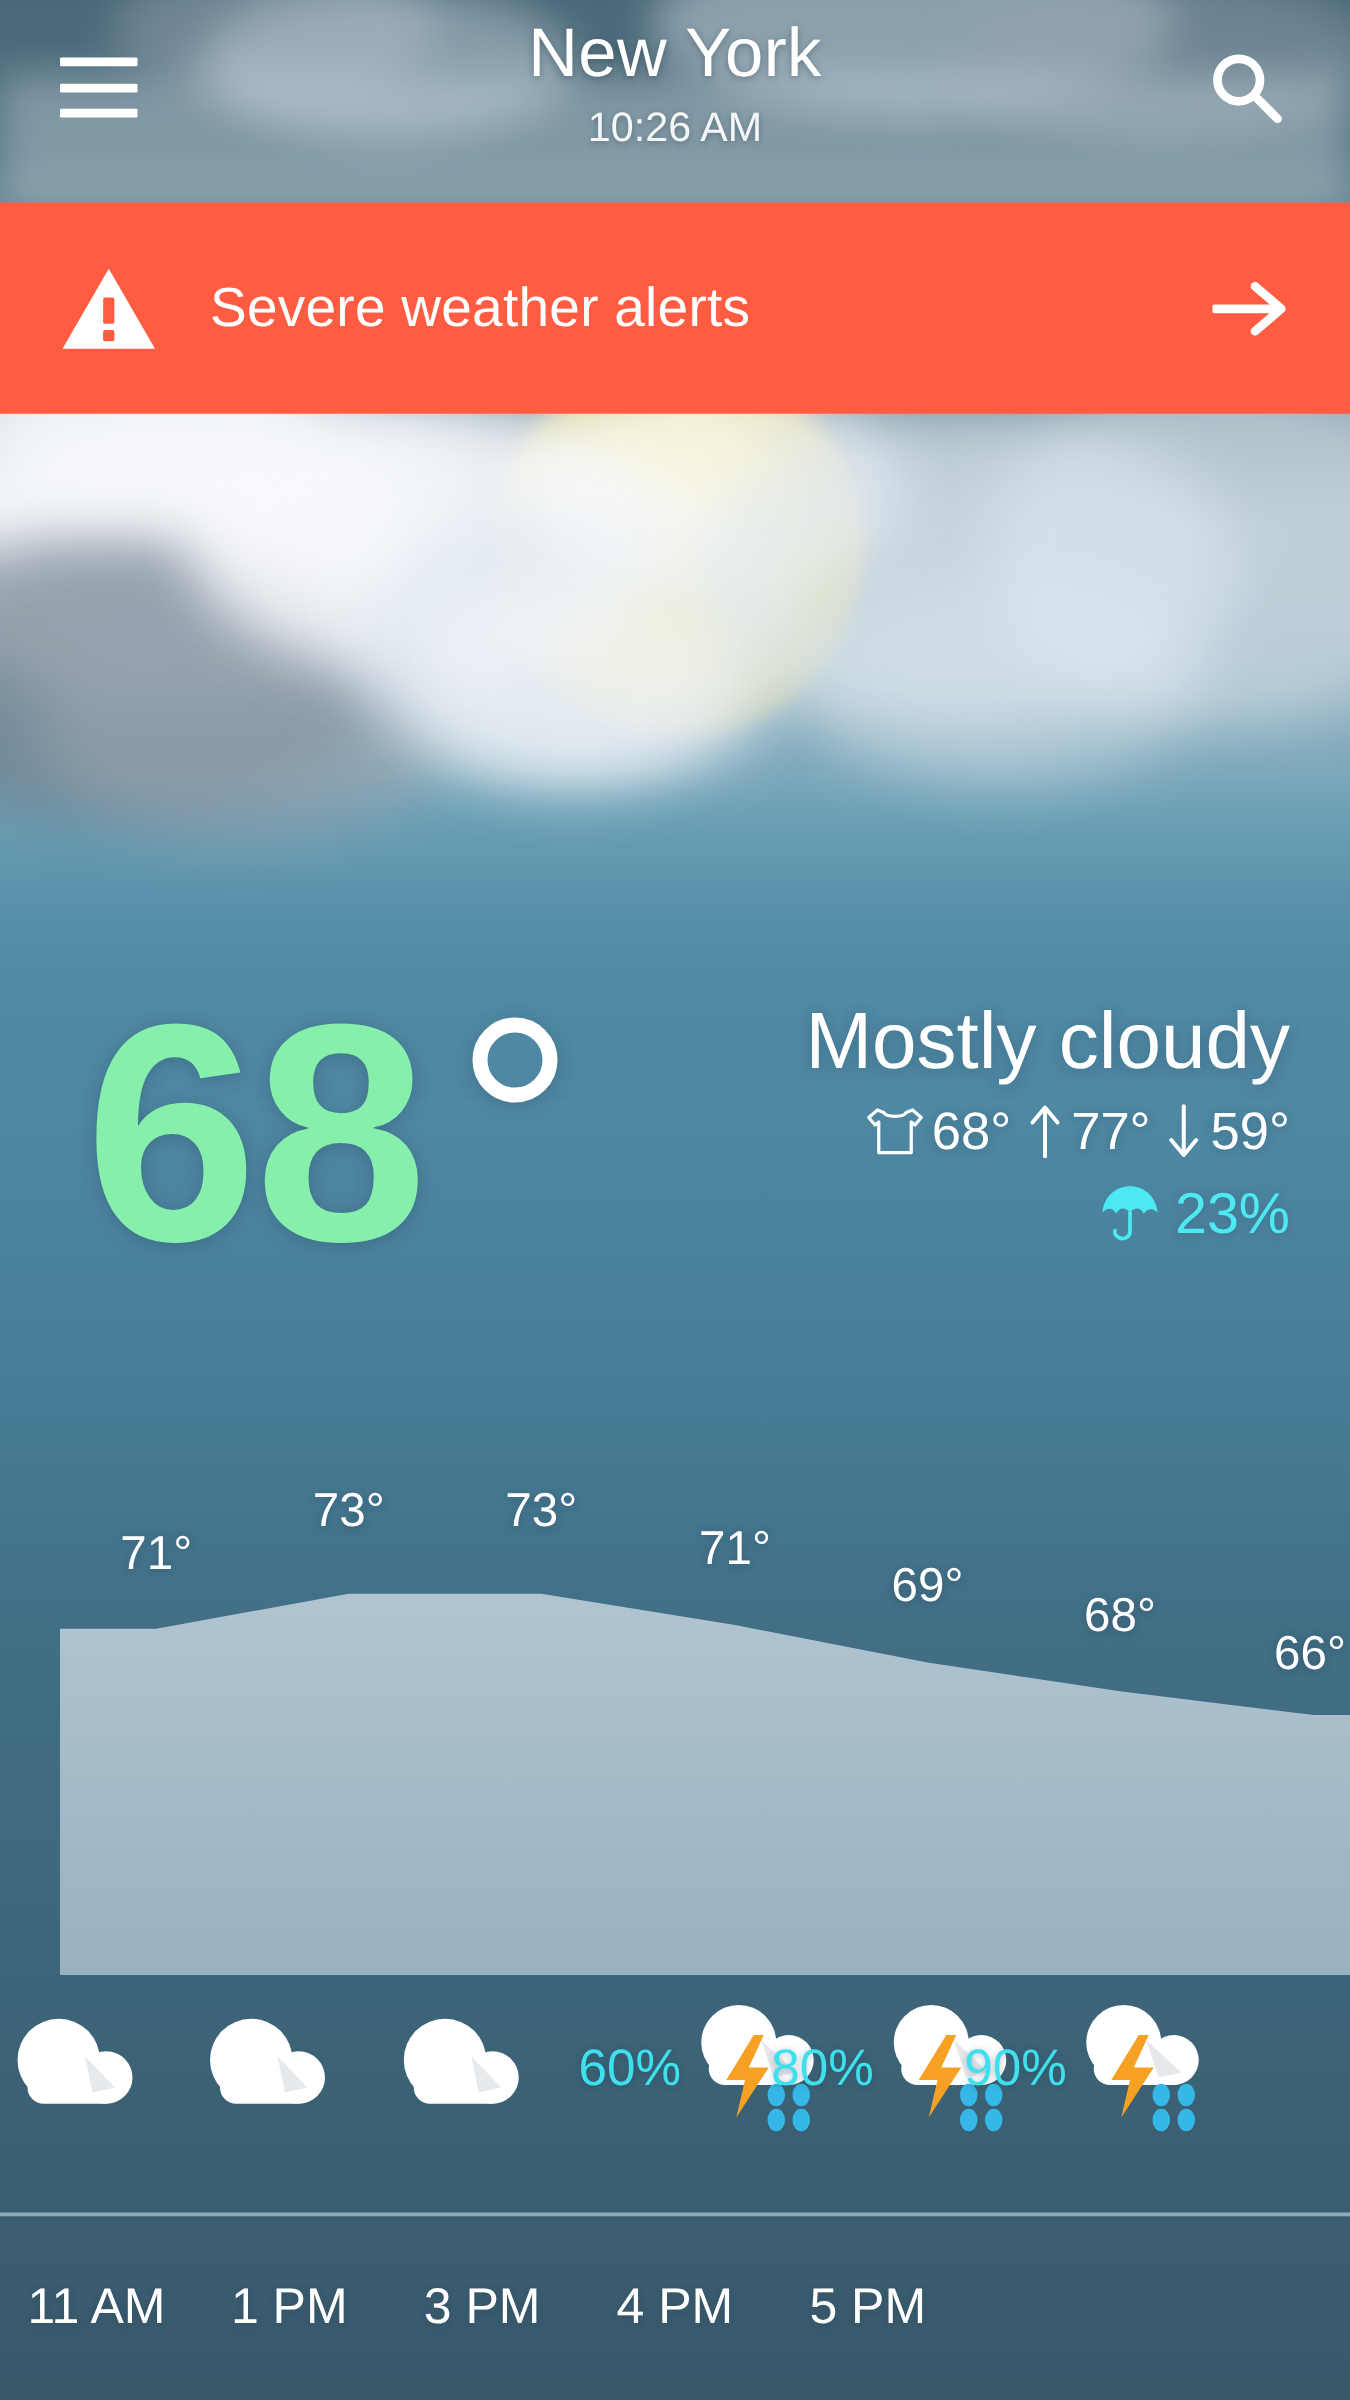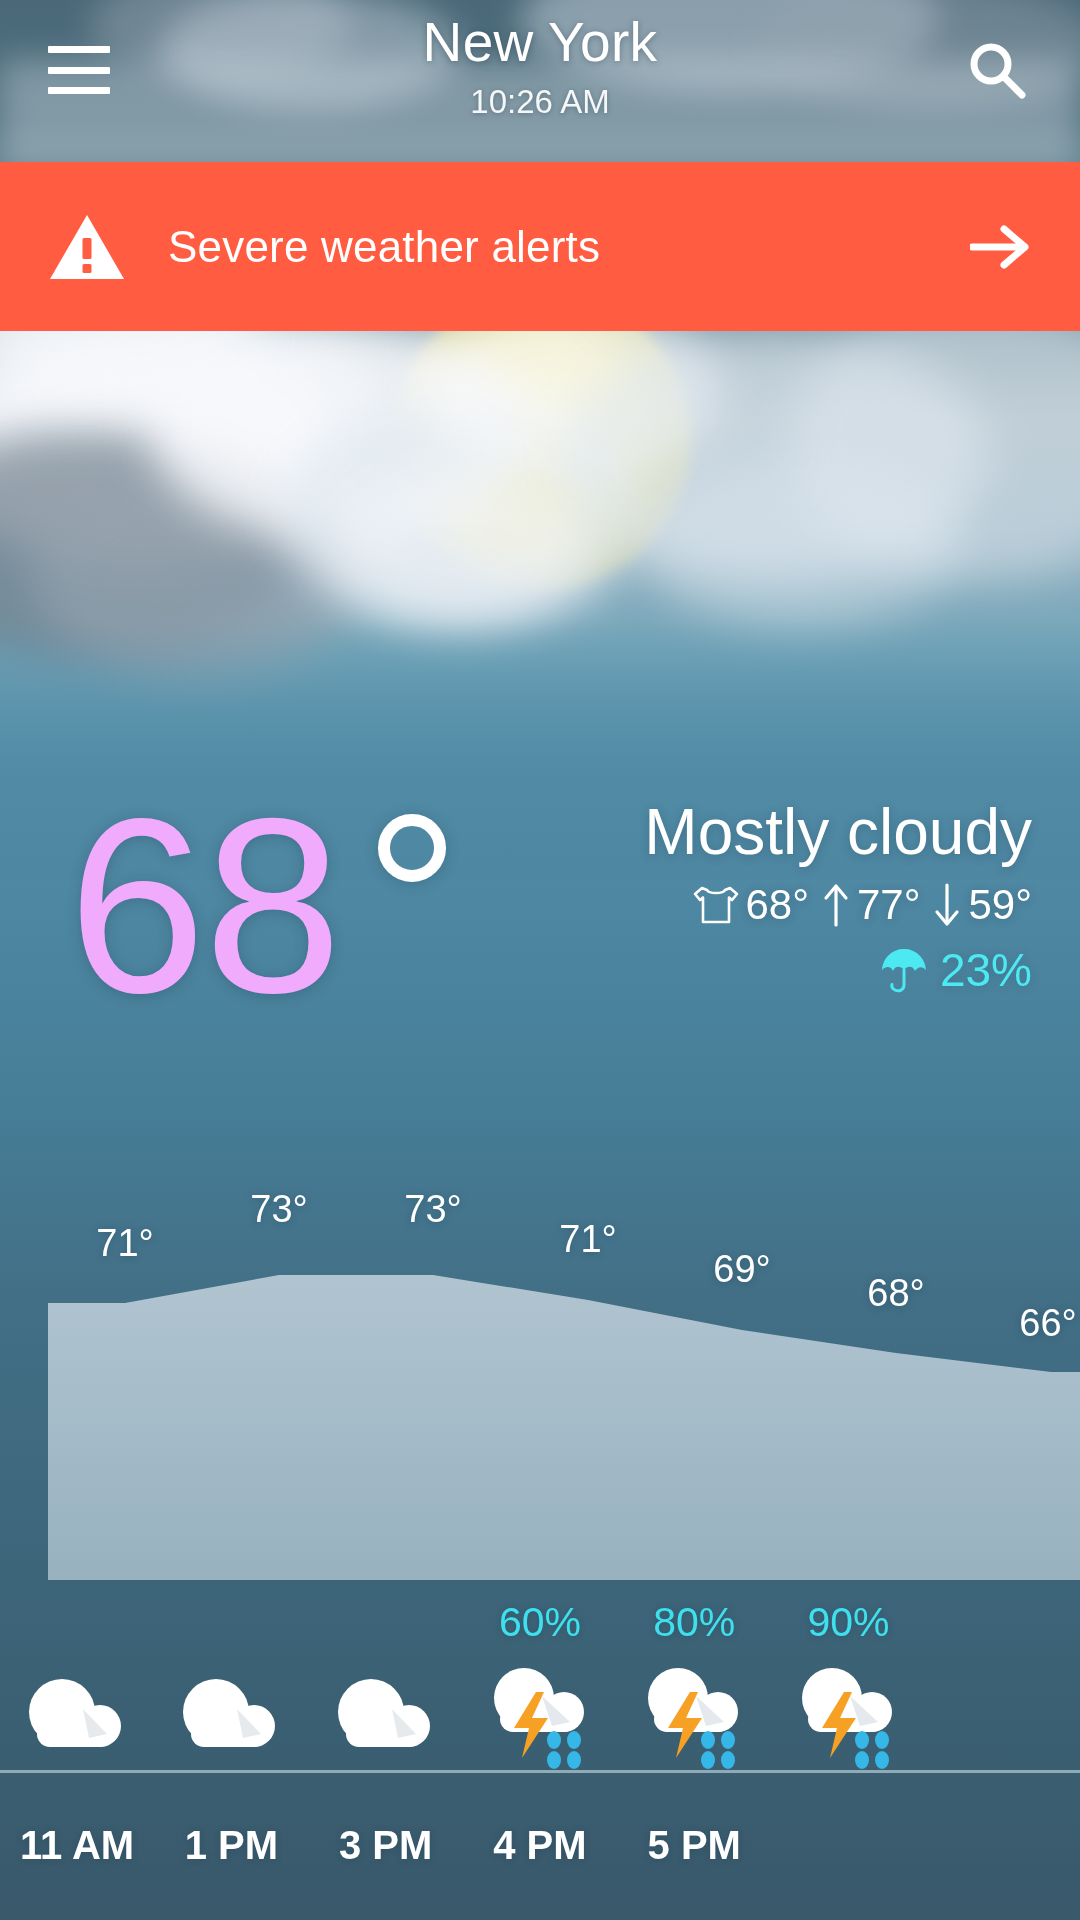--- a/index.html
+++ b/index.html
@@ -102,21 +102,21 @@
   .alert-text {
     margin-left:42px; color:#fff; font-size:44px; font-weight:400;
     flex:1; letter-spacing:0.2px;
   }
   .alert-arrow { margin-right:48px; width:62px; height:46px; flex:none; }
 
   
   .current { position:absolute; left:0; top:800px; width:1080px; height:280px; z-index:30; }
   .big-temp {
     position:absolute; left:68px; top:-18px;
-    color:#f0abfc; font-size:248px; font-weight:400; line-height:1;
+    color:#86efac; font-size:248px; font-weight:700; line-height:1;
     letter-spacing:-2px;
     text-shadow:0 2px 14px rgba(25,55,75,0.28);
   }
   .big-deg {
     position:absolute; left:378px; top:14px;
     width:68px; height:68px; border:12px solid #fff; border-radius:50%;
     box-shadow:0 2px 14px rgba(25,55,75,0.25);
   }
   .cond-block { position:absolute; right:48px; top:0; text-align:right; }
   .cond-name {
@@ -145,37 +145,37 @@
     position:absolute; color:#fff; font-size:38px; font-weight:400;
     text-shadow:0 1px 7px rgba(25,55,75,0.35);
     transform:translateX(-50%); white-space:nowrap;
   }
 
   
   .hourly { position:absolute; left:0; top:1590px; width:1080px; height:330px; z-index:25; }
   .hours { position:absolute; left:0; top:0; width:1080px; display:flex; }
   .hcell {
     width:154.28px; position:relative;
-    display:flex; flex-direction:column; align-items:center;
+    display:flex; flex-direction:row; align-items:center;
   }
   .hpct {
     height:64px; line-height:64px;
     color:#3fe0ee; font-size:41px; font-weight:400;
     text-shadow:0 1px 6px rgba(25,55,75,0.3);
   }
   .hicon { height:128px; display:flex; align-items:center; justify-content:center; }
   .hicon svg { width:124px; height:112px; display:block; }
   .hdivider {
     position:absolute; left:0; top:1770px; width:1080px; height:3px;
     background:rgba(215,235,242,0.55); z-index:26;
   }
   .hlabels { position:absolute; left:0; top:1790px; width:1080px; display:flex; z-index:27; }
   .hlabel {
     width:154.28px; text-align:center;
-    color:#fff; font-size:40px; font-weight:700; line-height:110px;
+    color:#fff; font-size:40px; font-weight:400; line-height:110px;
     text-shadow:0 1px 6px rgba(25,55,75,0.3);
   }
 </style>
 </head>
 <body>
 
 <div id="app">
 
   <div class="sky-base"></div>
   <div class="sun"></div>

